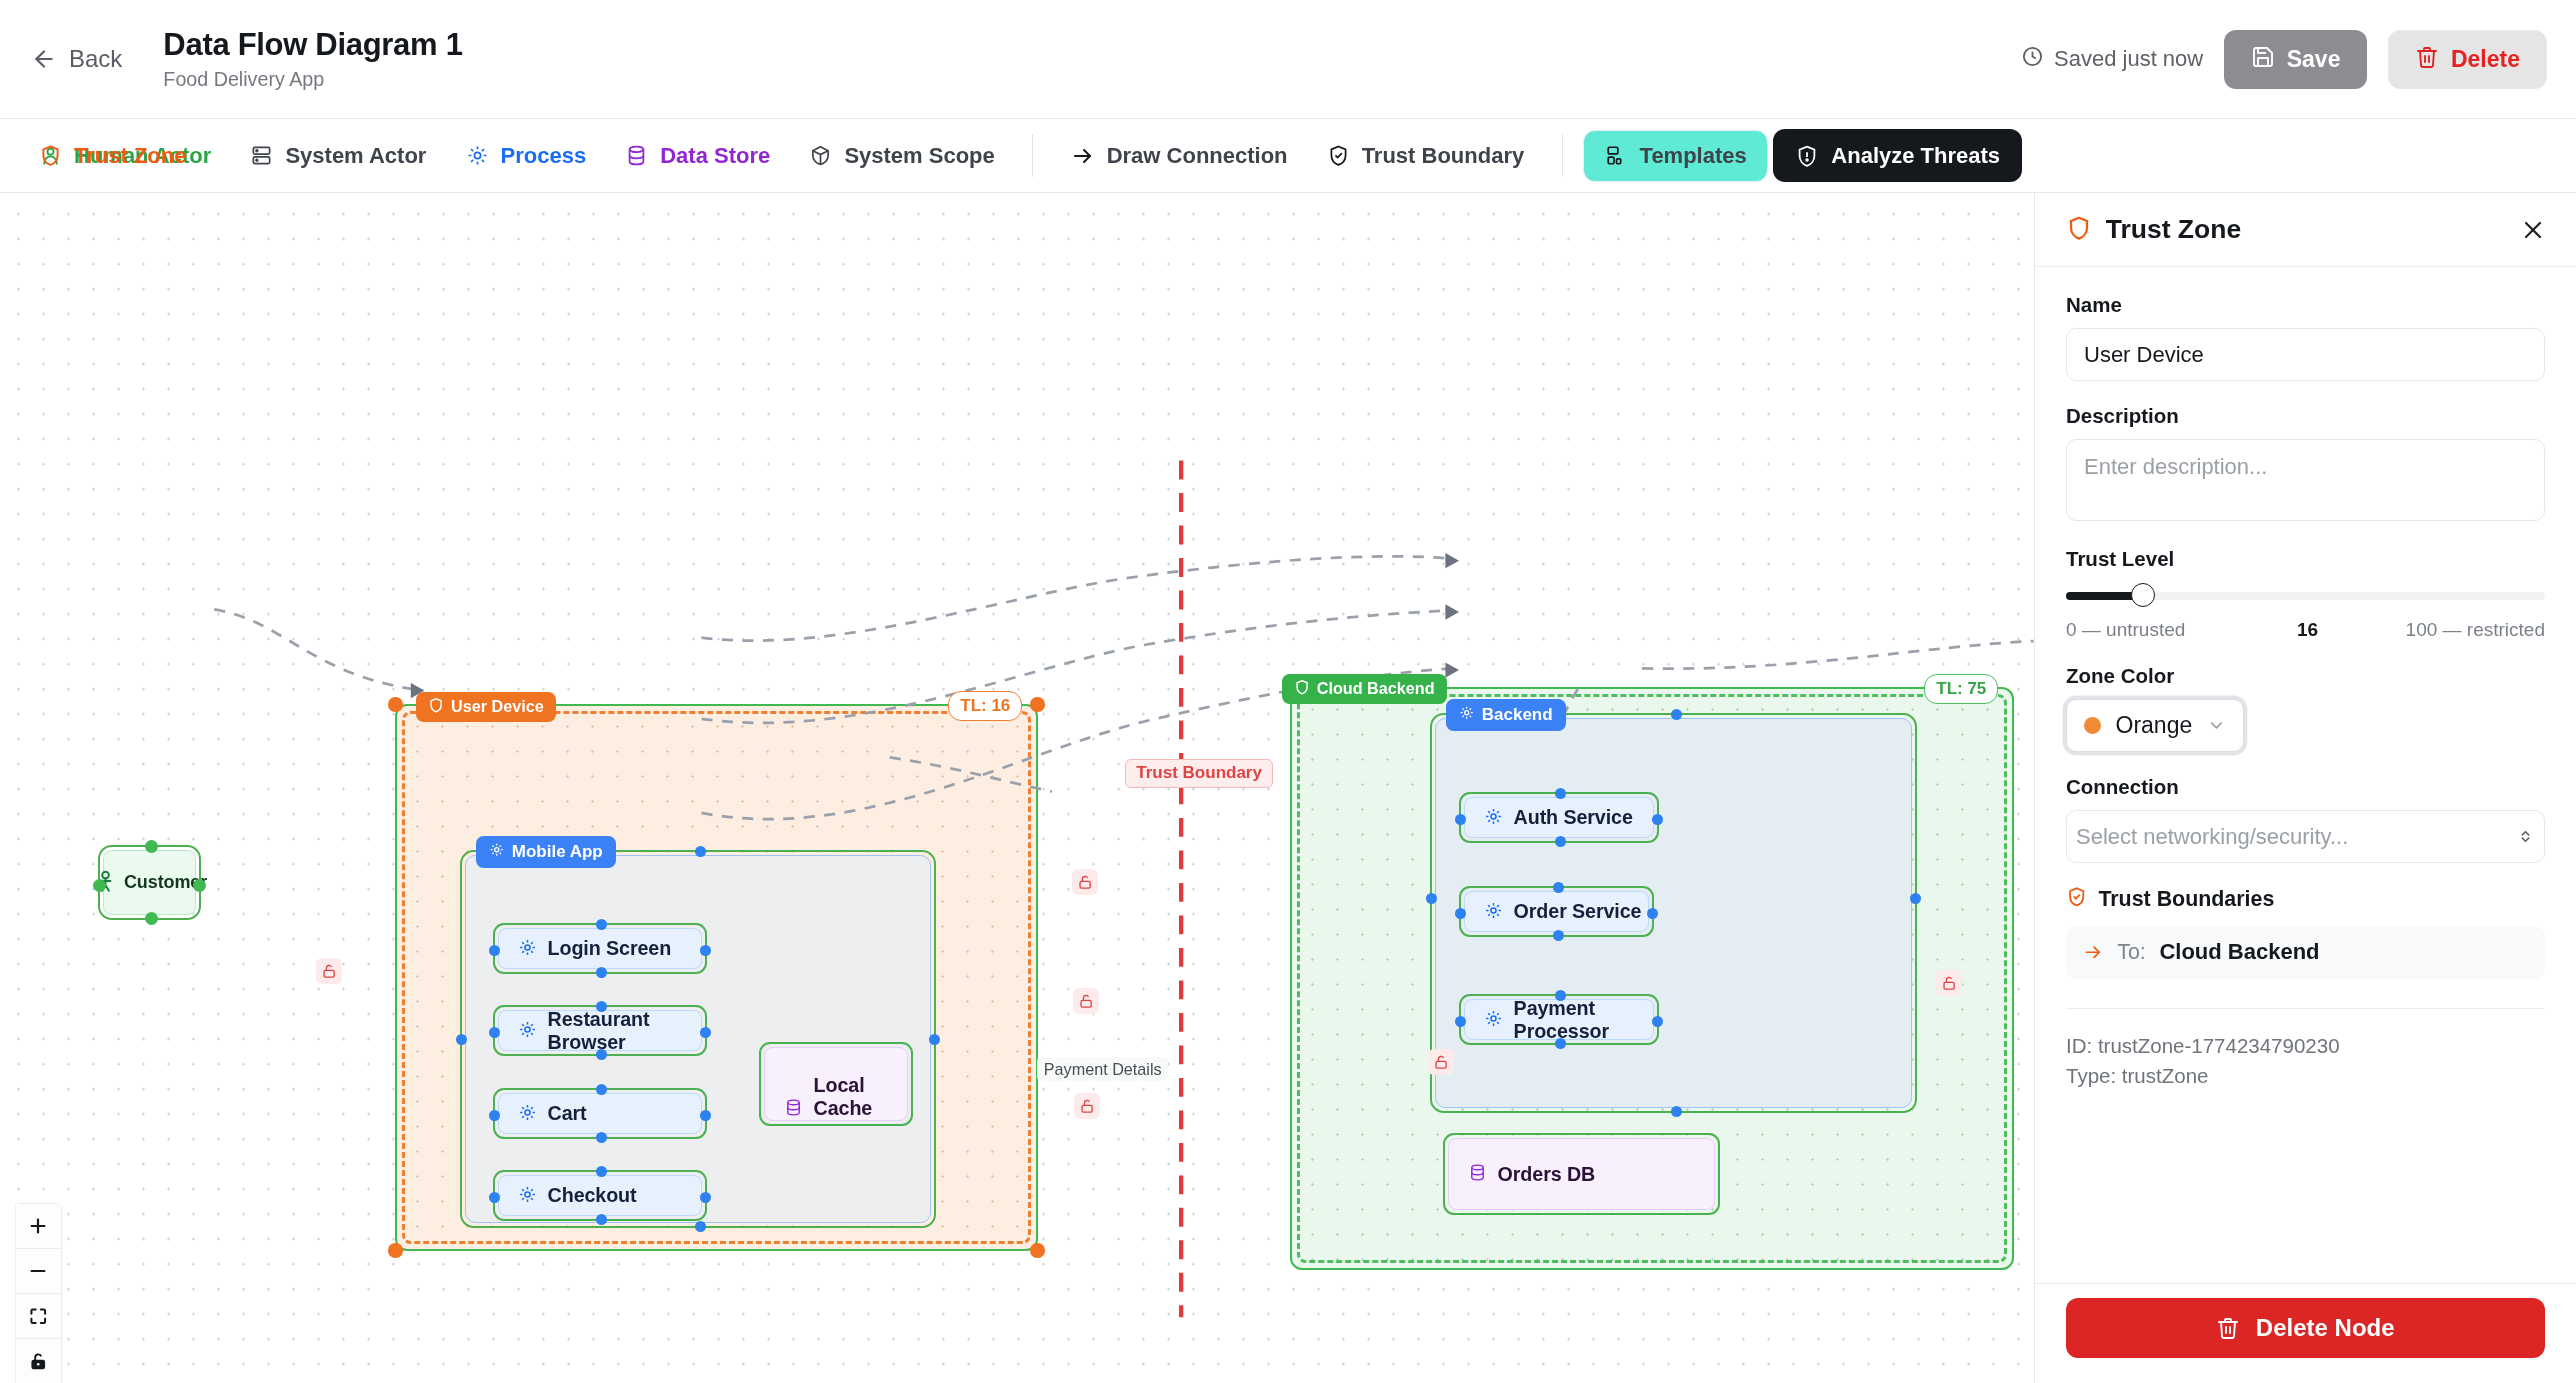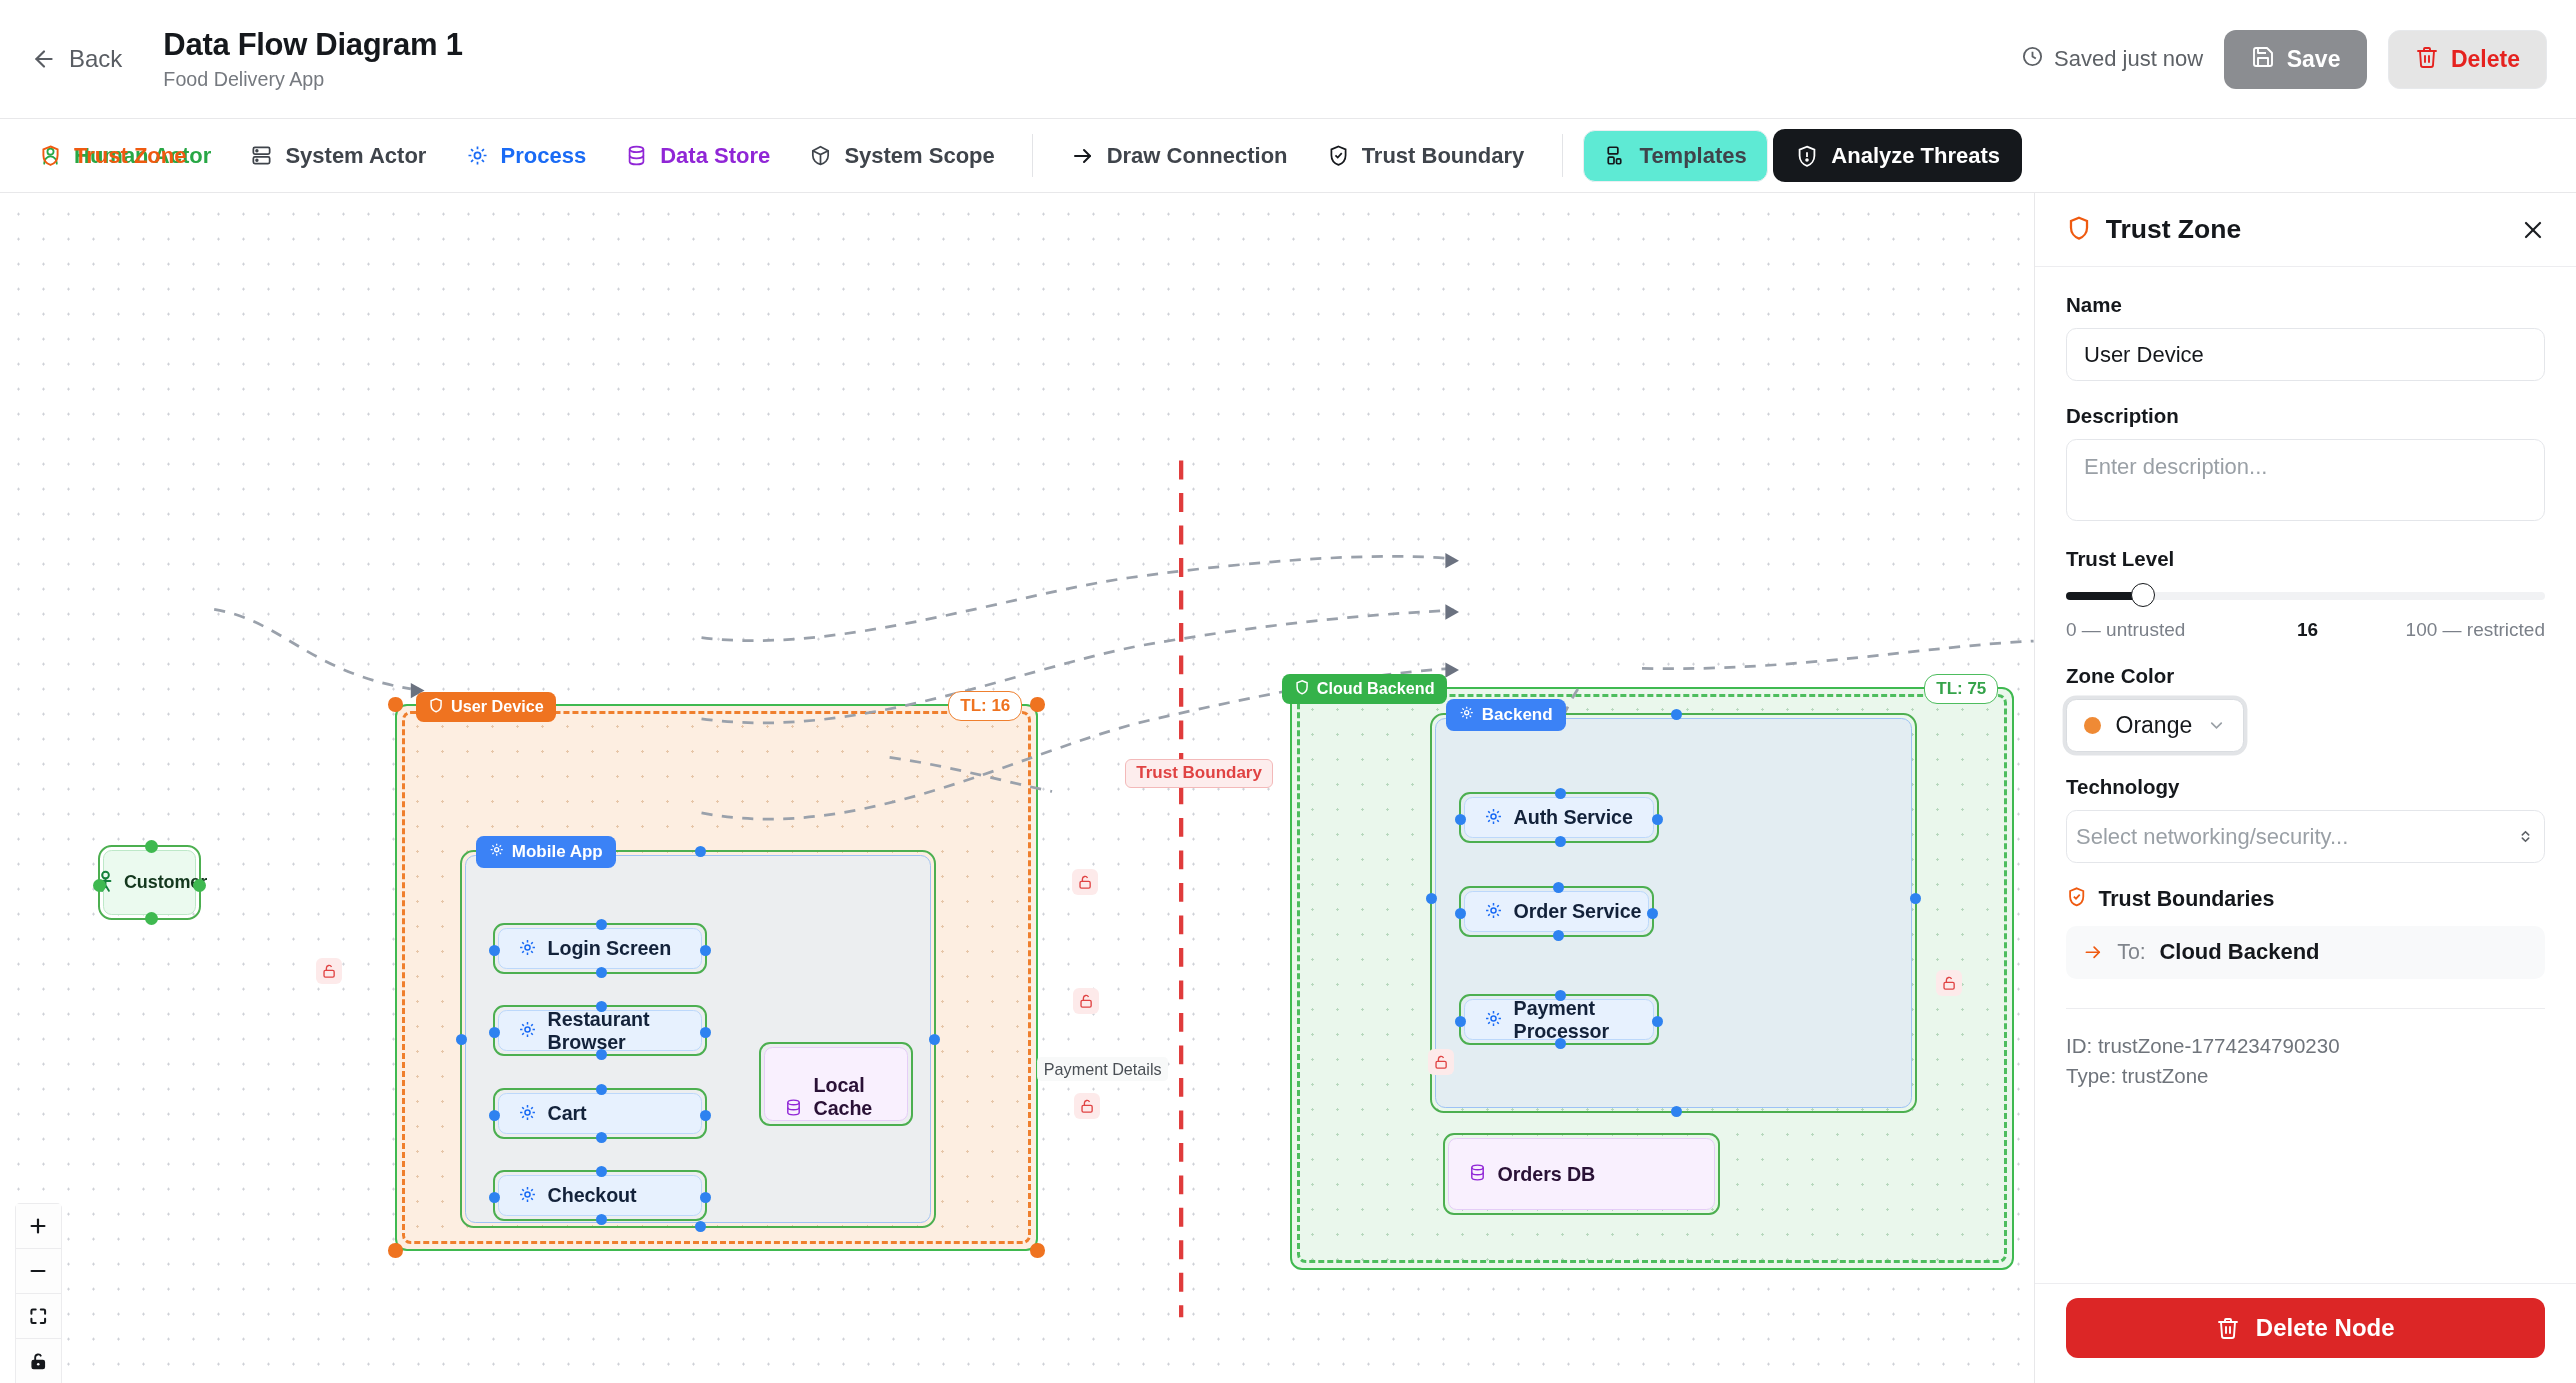--- a/index.html
+++ b/index.html
@@ -737,21 +737,21 @@
           <span class="dot" style="background:#ef8a35"></span>
           <span>Orange</span>
           <span style="display:flex">
             <svg width="19" height="19" viewBox="0 0 24 24" fill="none" stroke="#9aa0a6" stroke-width="2.2" stroke-linecap="round">
                 <polyline points="6 9 12 15 18 9"></polyline>
               </svg>
           </span>
         </div>
         <div class="gap"></div>
 
-        <div class="field-label">Technology</div>
+        <div class="field-label">Connection</div>
         <div class="select-full">
           <span>Select networking/security...</span>
           <span class="caret">
             <svg width="19" height="19" viewBox="0 0 24 24" fill="none" stroke="#5d6166" stroke-width="2" stroke-linecap="round">
                 <polyline points="8 10 12 6 16 10"></polyline>
                 <polyline points="8 14 12 18 16 14"></polyline>
               </svg>
           </span>
         </div>
         <div class="gap"></div>

